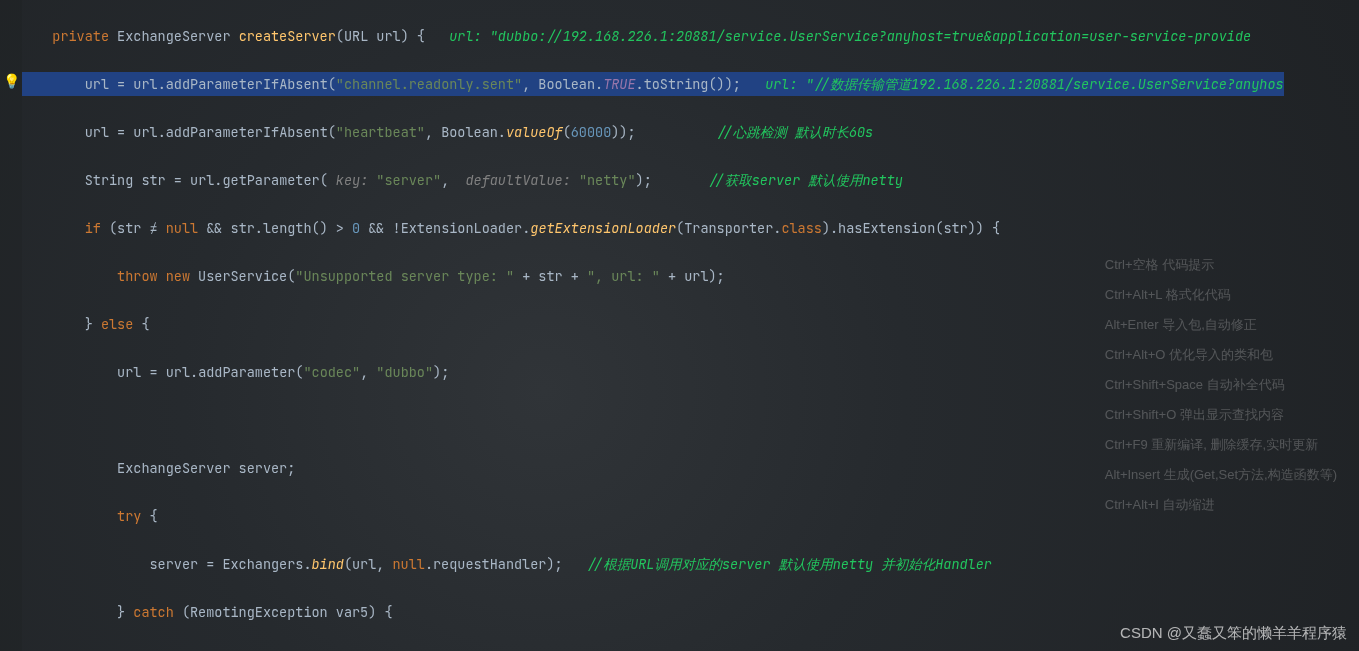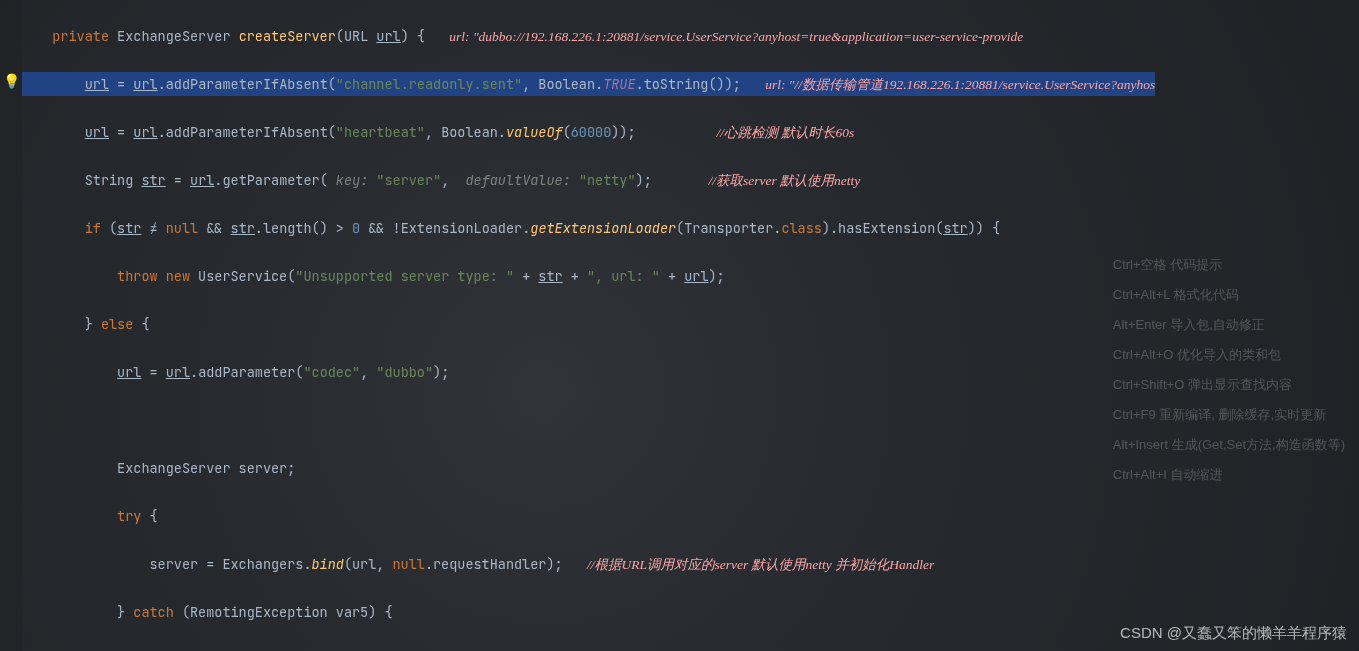--- a/index.html
+++ b/index.html
@@ -34,34 +34,34 @@
     line-height: 24px;
   }
   .line { height: 24px; display: block; padding-left: 6px; }
   .hl { background: #214283; }
   .kw { color: #cc7832; }
   .str { color: #6a8759; }
   .fn { color: #ffc66d; }
   .static { font-style: italic; color: #ffc66d; }
   .num { color: #6897bb; text-align: right; }
   .const { color: #9876aa; font-style: italic; }
-  .comment { color: #fca5a5; font-style: italic; font-family: Liberation Serif, serif; }
+  .comment { color: #22c55e; font-style: italic; }
   .param { color: #808080; font-style: italic; }
-  .u { text-decoration: underline; }
+  .u { }
   .watermark {
     position: absolute;
     right: 12px;
     bottom: 8px;
     color: rgba(230,230,230,0.75);
     font-family: sans-serif;
     font-size: 15px;
   }
   .shortcuts {
     position: absolute;
-    right: 14px;
+    right: 22px;
     top: 250px;
     color: rgba(200,200,200,0.3);
     font-family: sans-serif;
     font-size: 13px;
     line-height: 30px;
     text-align: left;
   }
   .shortcuts div { white-space: nowrap; }
 </style>
 </head>
@@ -98,19 +98,20 @@
 
 
 
 </div>
 
 <div class="shortcuts">
   <div>Ctrl+空格  代码提示</div>
   <div>Ctrl+Alt+L  格式化代码</div>
   <div>Alt+Enter 导入包,自动修正</div>
   <div>Ctrl+Alt+O  优化导入的类和包</div>
+  <div>Ctrl+Shift+Space 自动补全代码</div>
   <div>Ctrl+Shift+O  弹出显示查找内容</div>
   <div>Ctrl+F9 重新编译, 删除缓存,实时更新</div>
   <div>Alt+Insert  生成(Get,Set方法,构造函数等)</div>
   <div>Ctrl+Alt+I  自动缩进</div>
 </div>
 
 <div class="watermark">CSDN @又蠢又笨的懒羊羊程序猿</div>
 
 </body></html>

